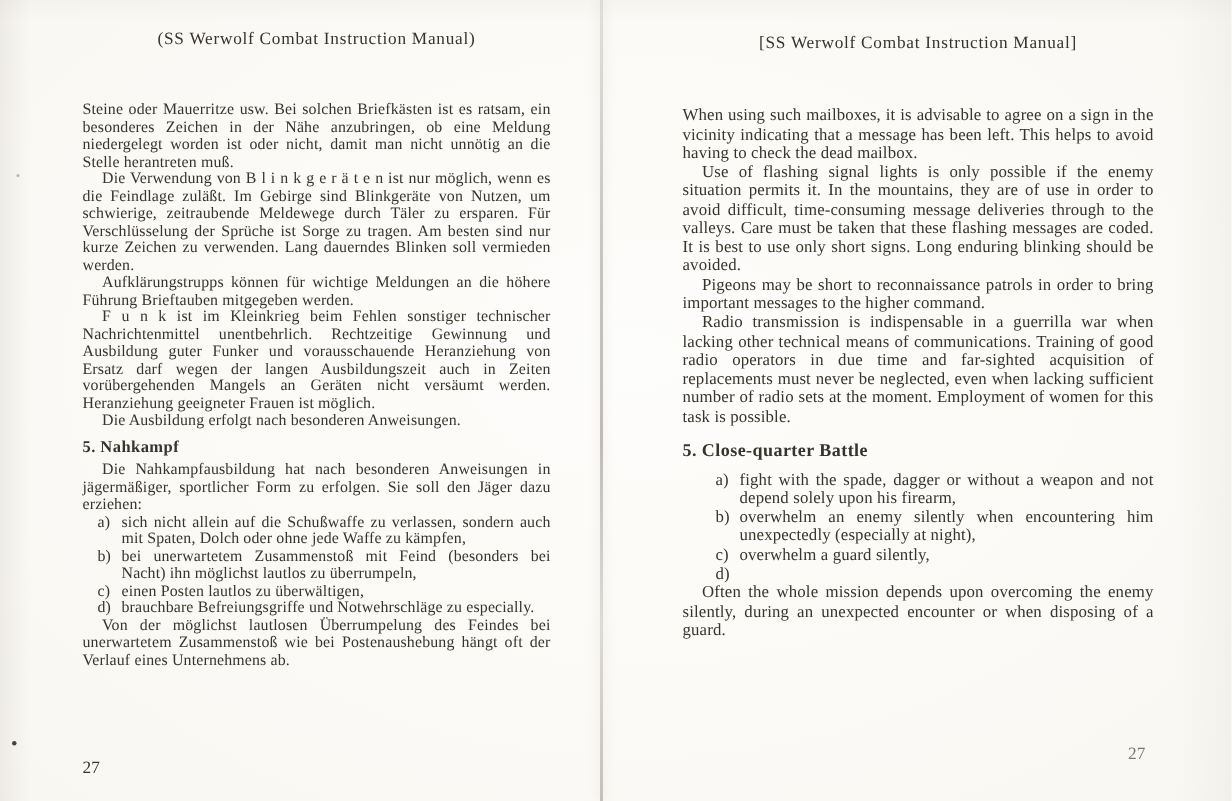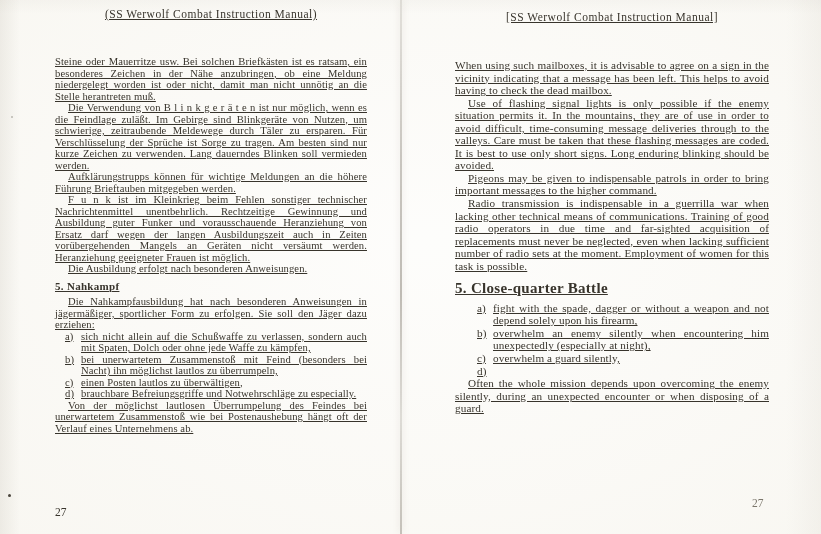--- a/index.html
+++ b/index.html
@@ -28,21 +28,21 @@
     background:linear-gradient(180deg,
       rgba(115,108,95,0.18) 0%,
       rgba(115,108,95,0.38) 30%,
       rgba(115,108,95,0.45) 55%,
       rgba(115,108,95,0.22) 78%,
       rgba(115,108,95,0.40) 100%);
     filter:blur(0.45px);
     box-shadow:0 0 7px rgba(130,122,105,0.22);
   }
 
-  .page{position:absolute;top:8px;text-decoration:underline;}
+  .page{position:absolute;top:20px;}
   .page-left{left:55px;width:312px;}
   .page-right{left:455px;width:314px;}
 
   .running-head{
     text-align:center;font-size:11.5px;letter-spacing:0.5px;
     margin:0 0 31px 0;white-space:nowrap;
   }
   .page-right .running-head{margin:3px 0 28px 0;}
 
   .body{text-align:justify;margin-top:36px;}
@@ -50,21 +50,21 @@
   .page-right .body{font-size:11.2px;line-height:12.55px;letter-spacing:0.1px;}
 
   .body p{margin:0;}
   p.indent{text-indent:13px;}
   p.noindent{text-indent:0;}
 
   .sec-head{
     text-align:left;font-weight:bold;margin:6px 0 4px 0;
     font-size:11px;letter-spacing:0.3px;
   }
-  .page-right .sec-head{margin:10px 0 7px 0;font-size:15px;}
+  .page-right .sec-head{margin:10px 0 7px 0;font-size:12px;}
 
   .list{margin:0;}
   .li{display:flex;}
   .page-left  .li{padding-left:10px;}
   .page-right .li{padding-left:22px;}
   .li .m{flex:0 0 16px;}
   .li .t{flex:1;text-align:justify;}
 
   .pageno{position:absolute;font-size:11.5px;}
   .pageno-left{left:55px;top:506px;}
@@ -113,21 +113,21 @@
       <p class="indent">Von der möglichst lautlosen Überrumpelung des Feindes bei unerwartetem Zusammenstoß wie bei Postenaushebung hängt oft der Verlauf eines Unternehmens ab.</p>
     </div>
   </div>
   <div class="pageno pageno-left">27</div>
 
   <div class="page page-right">
     <div class="running-head">[SS Werwolf Combat Instruction Manual]</div>
     <div class="body">
       <p class="noindent">When using such mailboxes, it is advisable to agree on a sign in the vicinity indicating that a message has been left. This helps to avoid having to check the dead mailbox.</p>
       <p class="indent">Use of flashing signal lights is only possible if the enemy situation permits it. In the mountains, they are of use in order to avoid difficult, time-consuming message deliveries through to the valleys. Care must be taken that these flashing messages are coded. It is best to use only short signs. Long enduring blinking should be avoided.</p>
-      <p class="indent">Pigeons may be given to indispensable patrols in order to bring important messages to the higher command.</p>
+      <p class="indent">Pigeons may be short to reconnaissance patrols in order to bring important messages to the higher command.</p>
       <p class="indent">Radio transmission is indispensable in a guerrilla war when lacking other technical means of communications. Training of good radio operators in due time and far-sighted acquisition of replacements must never be neglected, even when lacking sufficient number of radio sets at the moment. Employment of women for this task is possible.</p>
       <div class="sec-head">5. Close-quarter Battle</div>
       <div class="list">
         <div class="li">
           <span class="m">a)</span>
           <span class="t">fight with the spade, dagger or without a weapon and not depend solely upon his firearm,</span>
         </div>
         <div class="li">
           <span class="m">b)</span>
           <span class="t">overwhelm an enemy silently when encountering him unexpectedly (especially at night),</span>

